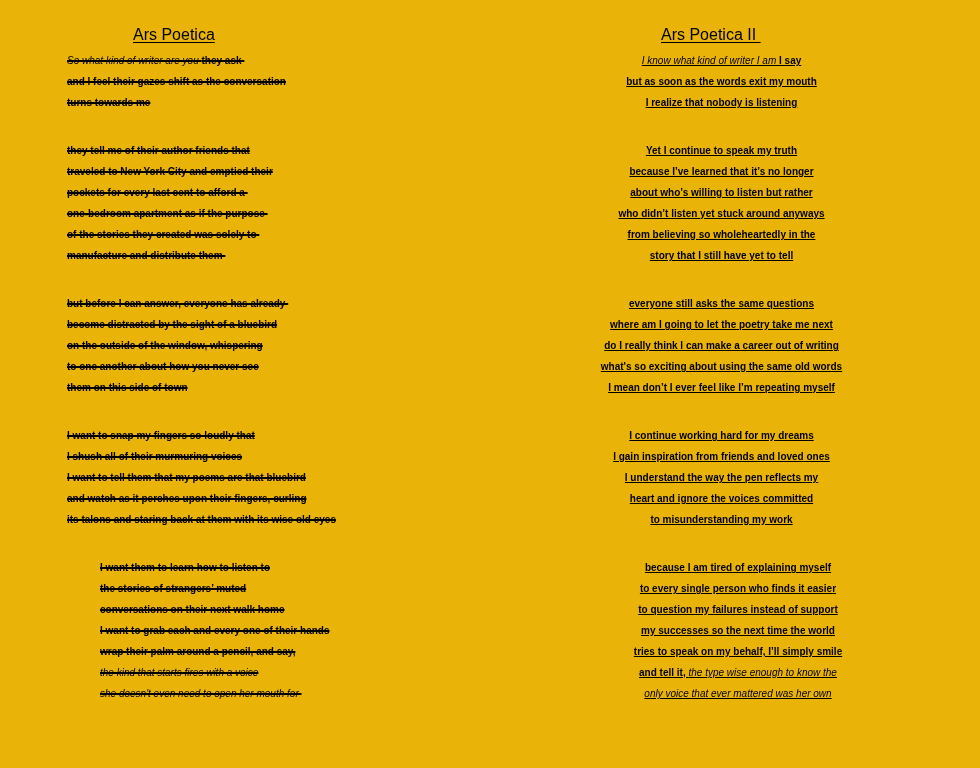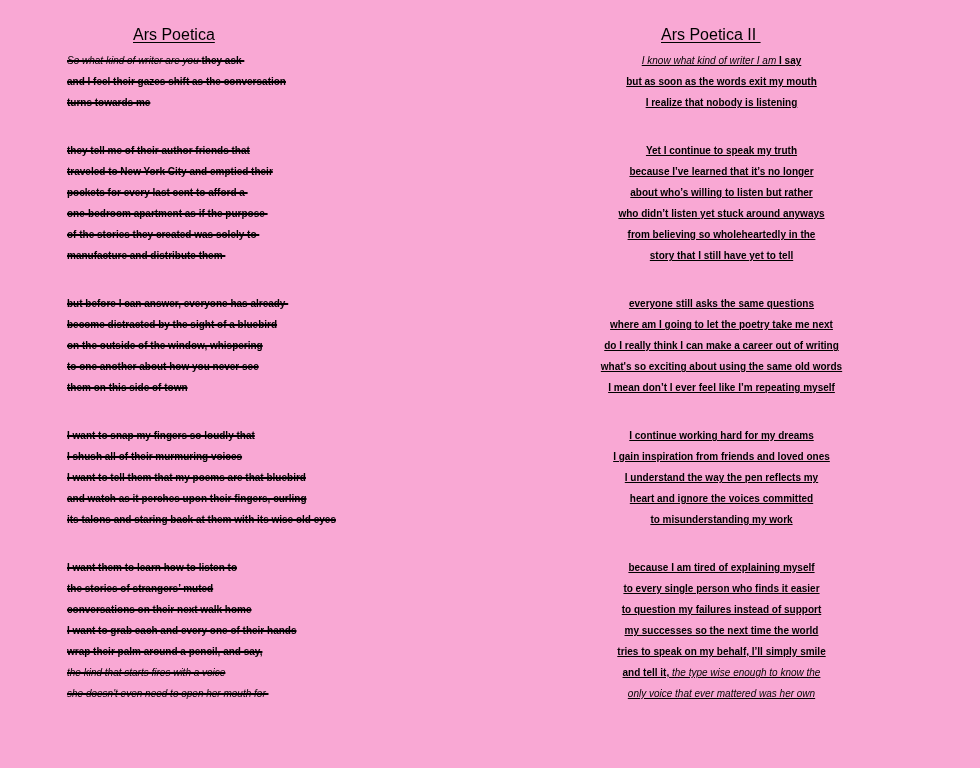--- a/index.html
+++ b/index.html
@@ -38,29 +38,29 @@
     left: 67px;
     text-align: left;
   }
   .poem-right {
     left: 488px;
     width: 467px;
     text-align: center;
     text-decoration: underline;
   }
   .stanza { margin-bottom: 27px; }
-  .stanza:last-child { margin-bottom: 0; }
+  .stanza:last-child { margin-bottom: 0; margin-left: 33px; }
   .poem-struck .line {
     text-decoration: line-through;
     text-decoration-thickness: 2px;
   }
   .seg-bold        { font-weight: 700; font-style: normal; }
   .seg-italic      { font-weight: 400; font-style: italic; }
 </style>
 </head>
 <body>
 
-<div class="page" style="background: #f9a8d4; color: rgb(0, 0, 0);">
+<div class="page" style="background: #eab308; color: rgb(0, 0, 0);">
   <div class="title title-left">Ars Poetica</div>
   <div class="title title-right">Ars Poetica II </div>
   <div class="poem poem-left poem-struck" id="left-poem"><div class="stanza"><div class="line"><span class="seg-italic">So what kind of writer are you </span><span class="seg-bold">they ask </span></div><div class="line"><span class="seg-bold">and I feel their gazes shift as the conversation</span></div><div class="line"><span class="seg-bold">turns towards me</span></div></div><div class="stanza"><div class="line"><span class="seg-bold">they tell me of their author friends that</span></div><div class="line"><span class="seg-bold">traveled to New York City and emptied their</span></div><div class="line"><span class="seg-bold">pockets for every last cent to afford a </span></div><div class="line"><span class="seg-bold">one-bedroom apartment as if the purpose </span></div><div class="line"><span class="seg-bold">of the stories they created was solely to </span></div><div class="line"><span class="seg-bold">manufacture and distribute them </span></div></div><div class="stanza"><div class="line"><span class="seg-bold">but before I can answer, everyone has already </span></div><div class="line"><span class="seg-bold">become distracted by the sight of a bluebird</span></div><div class="line"><span class="seg-bold">on the outside of the window, whispering</span></div><div class="line"><span class="seg-bold">to one another about how you never see</span></div><div class="line"><span class="seg-bold">them on this side of town</span></div></div><div class="stanza"><div class="line"><span class="seg-bold">I want to snap my fingers so loudly that</span></div><div class="line"><span class="seg-bold">I shush all of their murmuring voices</span></div><div class="line"><span class="seg-bold">I want to tell them that my poems are that bluebird</span></div><div class="line"><span class="seg-bold">and watch as it perches upon their fingers, curling</span></div><div class="line"><span class="seg-bold">its talons and staring back at them with its wise old eyes</span></div></div><div class="stanza"><div class="line"><span class="seg-bold">I want them to learn how to listen to</span></div><div class="line"><span class="seg-bold">the stories of strangers’ muted</span></div><div class="line"><span class="seg-bold">conversations on their next walk home</span></div><div class="line"><span class="seg-bold">I want to grab each and every one of their hands</span></div><div class="line"><span class="seg-bold">wrap their palm around a pencil, and say,</span></div><div class="line"><span class="seg-italic">the kind that starts fires with a voice</span></div><div class="line"><span class="seg-italic">she doesn't even need to open her mouth for </span></div></div></div>
   <div class="poem poem-right" id="right-poem"><div class="stanza"><div class="line"><span class="seg-italic">I know what kind of writer I am </span><span class="seg-bold">I say</span></div><div class="line"><span class="seg-bold">but as soon as the words exit my mouth</span></div><div class="line"><span class="seg-bold">I realize that nobody is listening</span></div></div><div class="stanza"><div class="line"><span class="seg-bold">Yet I continue to speak my truth</span></div><div class="line"><span class="seg-bold">because I’ve learned that it’s no longer</span></div><div class="line"><span class="seg-bold">about who’s willing to listen but rather</span></div><div class="line"><span class="seg-bold">who didn’t listen yet stuck around anyways</span></div><div class="line"><span class="seg-bold">from believing so wholeheartedly in the</span></div><div class="line"><span class="seg-bold">story that I still have yet to tell</span></div></div><div class="stanza"><div class="line"><span class="seg-bold">everyone still asks the same questions</span></div><div class="line"><span class="seg-bold">where am I going to let the poetry take me next</span></div><div class="line"><span class="seg-bold">do I really think I can make a career out of writing</span></div><div class="line"><span class="seg-bold">what's so exciting about using the same old words</span></div><div class="line"><span class="seg-bold">I mean don’t I ever feel like I’m repeating myself</span></div></div><div class="stanza"><div class="line"><span class="seg-bold">I continue working hard for my dreams</span></div><div class="line"><span class="seg-bold">I gain inspiration from friends and loved ones</span></div><div class="line"><span class="seg-bold">I understand the way the pen reflects my</span></div><div class="line"><span class="seg-bold">heart and ignore the voices committed</span></div><div class="line"><span class="seg-bold">to misunderstanding my work</span></div></div><div class="stanza"><div class="line"><span class="seg-bold">because I am tired of explaining myself</span></div><div class="line"><span class="seg-bold">to every single person who finds it easier</span></div><div class="line"><span class="seg-bold">to question my failures instead of support</span></div><div class="line"><span class="seg-bold">my successes so the next time the world</span></div><div class="line"><span class="seg-bold">tries to speak on my behalf, I’ll simply smile</span></div><div class="line"><span class="seg-bold">and tell it, </span><span class="seg-italic">the type wise enough to know the</span></div><div class="line"><span class="seg-italic">only voice that ever mattered was her own</span></div></div></div>
 </div>
 
 </body></html>

